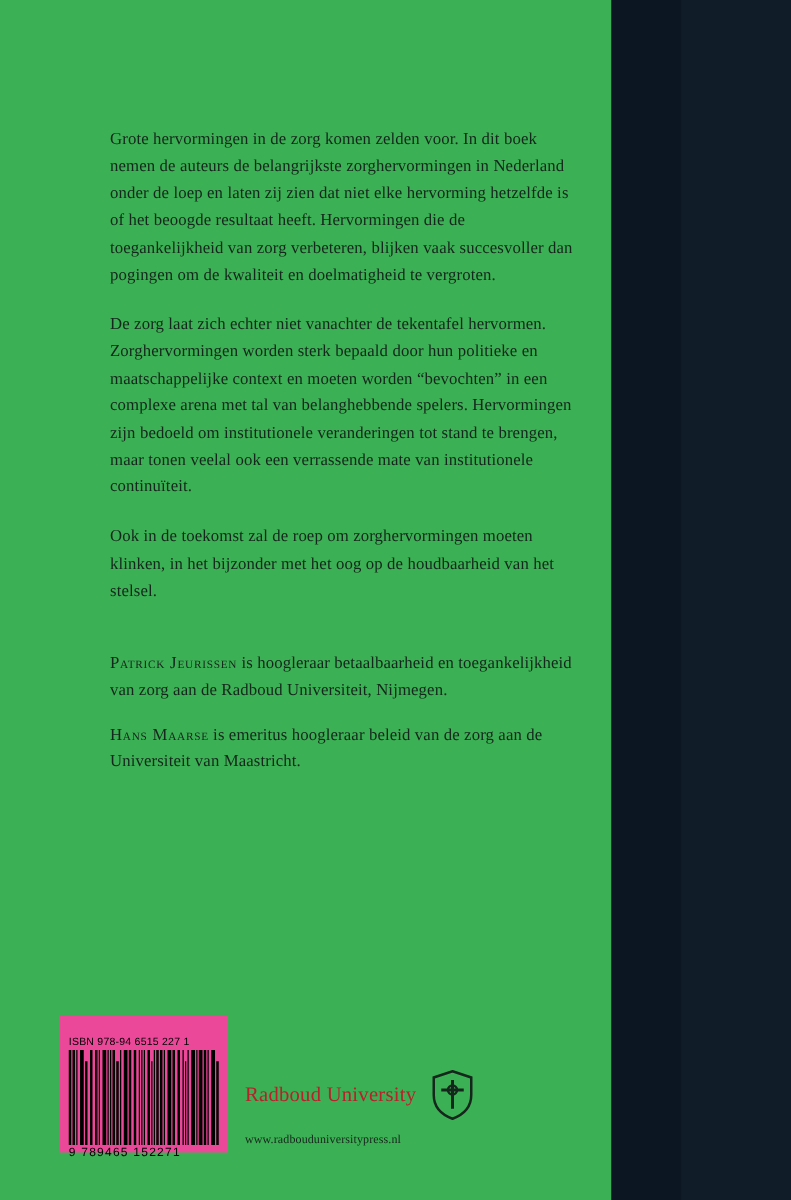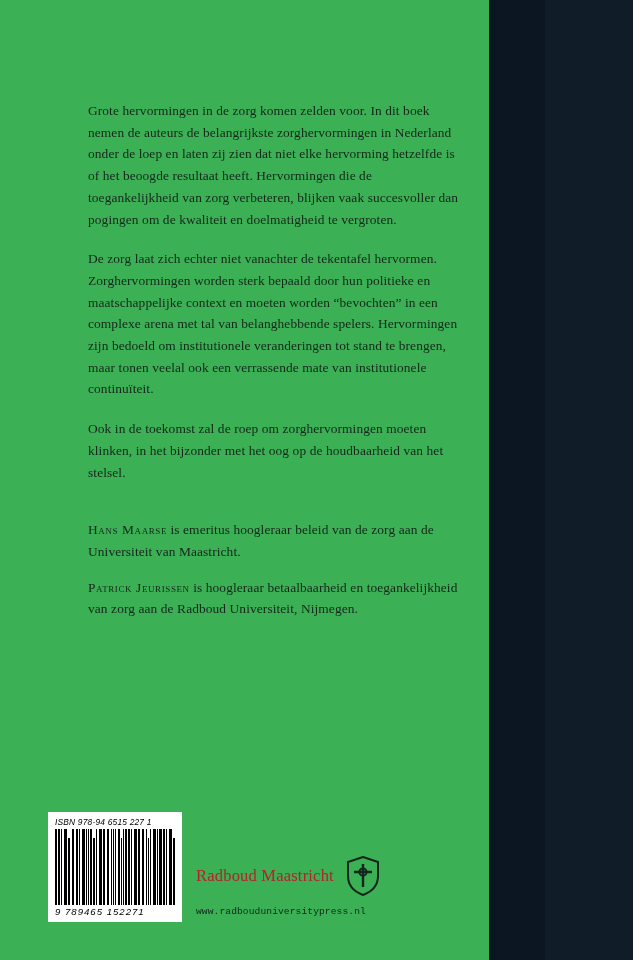--- a/index.html
+++ b/index.html
@@ -61,24 +61,23 @@
     font-variant: small-caps;
     letter-spacing: 0.6px;
   }
   
   #barcode-block {
     position: absolute;
     left: 48px;
     top: 812px;
     width: 134px;
     height: 110px;
-    background: #ffffff;
-    padding: 4px 5px 3px 5px;
+    background: #ec4899;
+    padding: 15px 5px 3px 5px;
     box-sizing: border-box;
-    font-style: italic;
   }
   #isbn-text {
     font-family: "Liberation Sans", sans-serif;
     font-size: 8.4px;
     color: #000;
     letter-spacing: 0.2px;
     margin: 1px 0 2px 2px;
   }
   #bars {
     display: flex;
@@ -121,42 +120,42 @@
   }
   #pub-mark {
     margin-left: 12px;
     width: 34px;
     height: 40px;
     position: relative;
   }
   #pub-url {
     margin-top: 10px;
     color: #15261c;
-    font-family: Liberation Mono, monospace;
+    font-family: Liberation Serif, serif;
     font-size: 9.6px;
     letter-spacing: 0.1px;
   }
 </style>
 </head>
 <body>
 
 <div id="page">
 
   <div id="cover">
 
     <div class="blurb">
       <p>Grote hervormingen in de zorg komen zelden voor. In dit boek nemen de auteurs de belangrijkste zorghervormingen in Nederland onder de loep en laten zij zien dat niet elke hervorming hetzelfde is of het beoogde resultaat heeft. Hervormingen die de toegankelijkheid van zorg verbeteren, blijken vaak succesvoller dan pogingen om de kwaliteit en doelmatigheid te vergroten.</p>
       <p>De zorg laat zich echter niet vanachter de tekentafel hervormen. Zorghervormingen worden sterk bepaald door hun politieke en maatschappelijke context en moeten worden “bevochten” in een complexe arena met tal van belanghebbende spelers. Hervormingen zijn bedoeld om institutionele veranderingen tot stand te brengen, maar tonen veelal ook een verrassende mate van institutionele continuïteit.</p>
       <p>Ook in de toekomst zal de roep om zorghervormingen moeten klinken, in het bijzonder met het oog op de houdbaarheid van het stelsel.</p>
 
       <div class="spacer-block"></div>
 
+      <p class="bio"><span class="smallcaps">Patrick Jeurissen</span><span> is hoogleraar betaalbaarheid en toegankelijkheid van zorg aan de Radboud Universiteit, Nijmegen.</span></p>
+
       <p class="bio"><span class="smallcaps">Hans Maarse</span><span> is emeritus hoogleraar beleid van de zorg aan de Universiteit van Maastricht.</span></p>
-
-      <p class="bio"><span class="smallcaps">Patrick Jeurissen</span><span> is hoogleraar betaalbaarheid en toegankelijkheid van zorg aan de Radboud Universiteit, Nijmegen.</span></p>
     </div>
 
     <div id="barcode-block">
       <div id="isbn-text">ISBN 978-94 6515 227 1</div>
       <div id="bars">
           <i style="width: 2px; margin-right: 1px;"></i>
           <i style="width: 2px; margin-right: 1px;"></i>
           <i style="width: 1px; margin-right: 2px;"></i>
           <i style="width: 3px; margin-right: 1px;"></i>
           <i class="short" style="width: 2px; margin-right: 2px;"></i>
@@ -195,21 +194,21 @@
           <i style="width: 2px; margin-right: 1px;"></i>
           <i style="width: 1px; margin-right: 2px;"></i>
           <i style="width: 3px; margin-right: 1px;"></i>
           <i class="short" style="width: 2px; margin-right: 2px;"></i>
         </div>
       <div id="isbn-digits">9 789465 152271</div>
     </div>
 
     <div id="publisher">
       <div id="pub-row">
-        <div id="pub-name">Radboud Maastricht</div>
+        <div id="pub-name">Radboud University</div>
         <div id="pub-mark">
           <svg width="34" height="40" viewBox="0 0 34 40" aria-hidden="true">
             <path d="M17 1 L32 6 L32 20 C32 30 25 36 17 39 C9 36 2 30 2 20 L2 6 Z" fill="none" stroke="#15261c" stroke-width="2"></path>
             <path d="M17 8 L17 31 M8 16 L26 16" stroke="#15261c" stroke-width="2.4" fill="none"></path>
             <circle cx="17" cy="16" r="3.6" fill="none" stroke="#15261c" stroke-width="2"></circle>
           </svg>
         </div>
       </div>
       <div id="pub-url">www.radbouduniversitypress.nl</div>
     </div>

